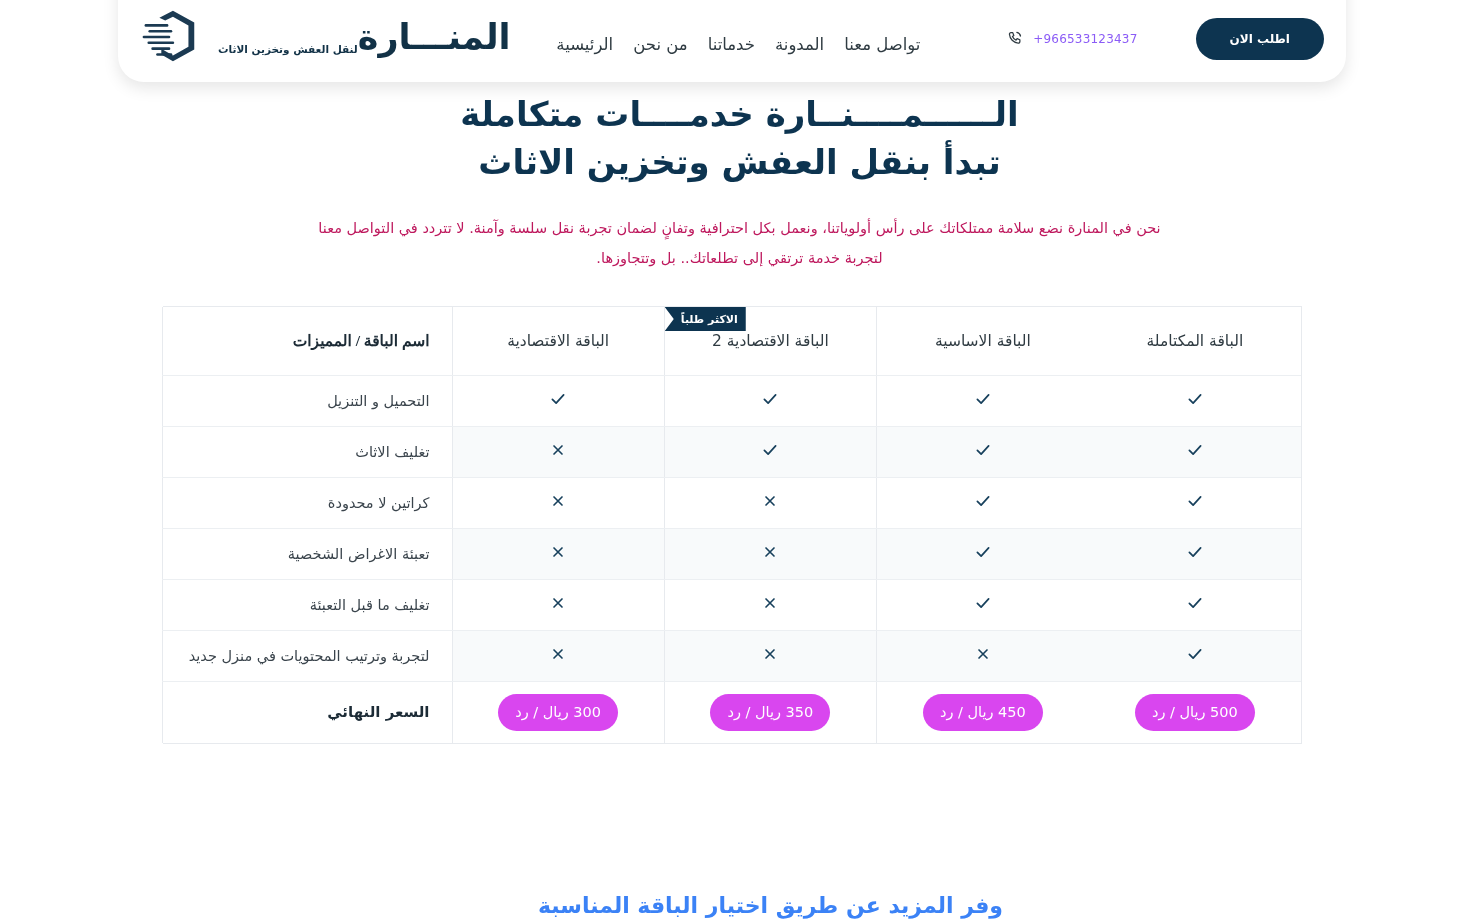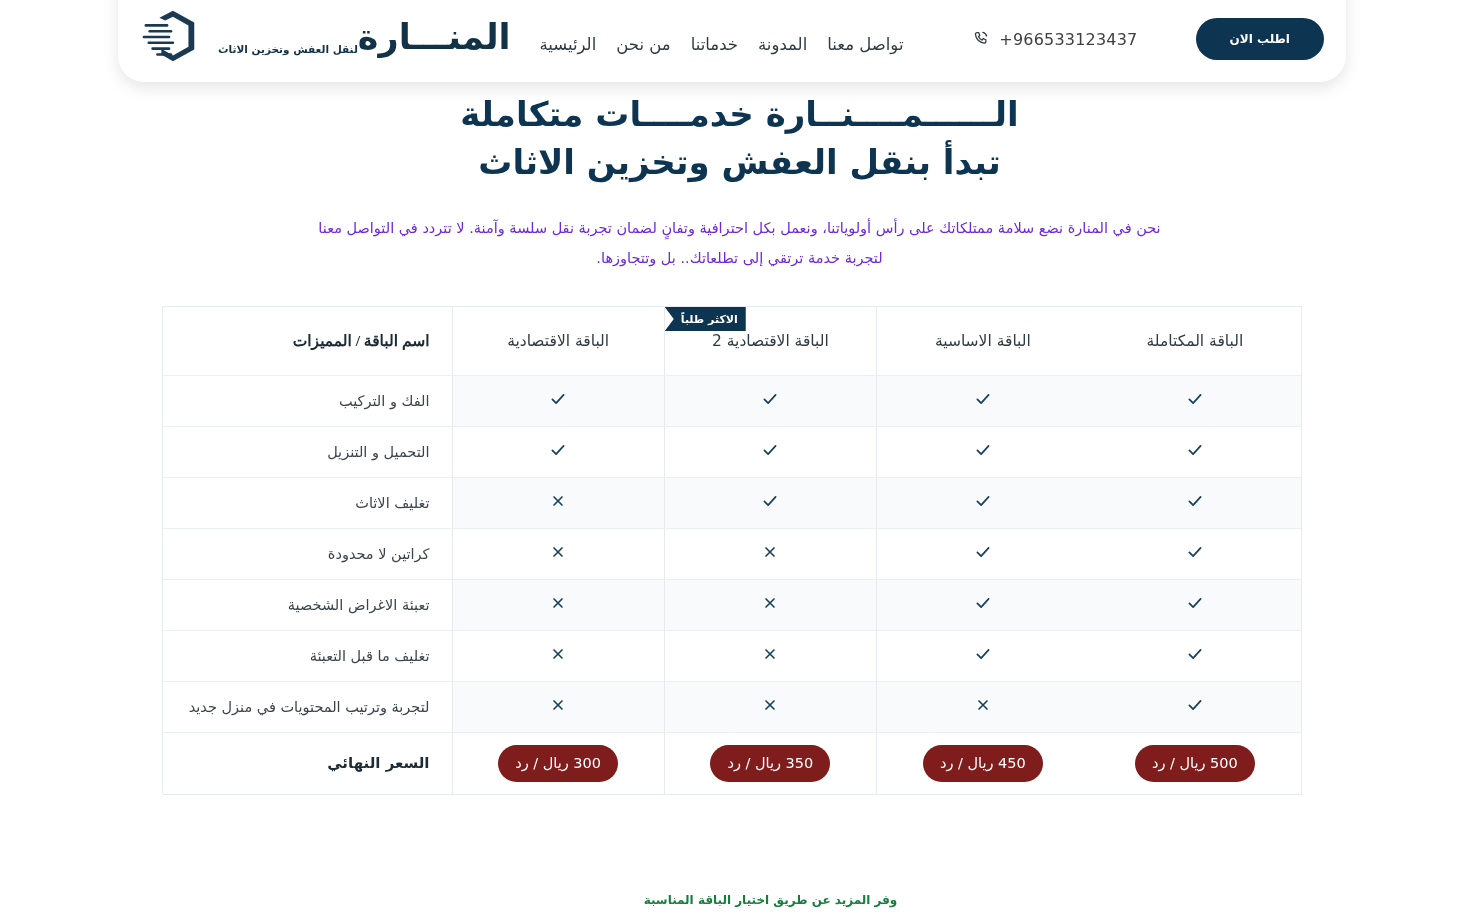--- a/index.html
+++ b/index.html
@@ -105,22 +105,22 @@
     margin-bottom: 10px;
   }
   .phone {
     display: flex;
     flex-direction: row-reverse;
     align-items: center;
     gap: 9px;
     cursor: pointer;
   }
   .phone-num {
-    font-size: 16px;
-    color: #404040;
+    font-size: 12px;
+    color: #8b5cf6;
     direction: ltr;
     letter-spacing: 0.2px;
   }
   .phone-icon { width: 18px; height: 18px; display: block; }
 
   .cta-btn {
     background: #0d3450;
     color: #ffffff;
     border: none;
     border-radius: 999px;
@@ -148,21 +148,21 @@
     font-size: 34px;
     font-weight: 700;
     color: #0d3450;
     line-height: 1.42;
     letter-spacing: 0px;
   }
   .hero-p {
     margin: 26px auto 0;
     width: 850px;
     font-size: 14.5px;
-    color: #6d28d9;
+    color: #be185d;
     line-height: 2.1;
     font-weight: 400;
   }
 
   
   .table-wrap {
     position: absolute;
     left: 163px;
     top: 306px;
     width: 1139px;
@@ -245,42 +245,42 @@
   tr.price-row td { height: 62px; background: #ffffff !important; }
   tr.price-row td.feat {
     font-weight: 700;
     color: #1c2b36;
     font-size: 15px;
   }
   .price-pill {
     display: inline-flex;
     align-items: center;
     justify-content: center;
-    background: #7f1d1d;
+    background: #d946ef;
     color: #ffffff;
     border-radius: 999px;
     height: 37px;
     min-width: 98px;
     padding: 0 17px;
     font-size: 14.5px;
     font-weight: 400;
     cursor: pointer;
     white-space: nowrap;
   }
 
   
   .bottom-note {
     position: absolute;
     left: 0;
     top: 893px;
     width: 1463px;
     text-align: center;
-    font-size: 12px;
-    font-weight: 700;
-    color: #15803d;
+    font-size: 22px;
+    font-weight: 700;
+    color: #3b82f6;
     padding-left: 78px;
   }
 </style>
 </head>
 <body>
 
 <div class="page">
 
   <div class="top-tick"></div>
 
@@ -360,35 +360,20 @@
             <span>الباقة الاقتصادية 2</span>
           </th>
           <th>
             <span>الباقة الاقتصادية</span>
           </th>
           <th class="feat-head">اسم الباقة / المميزات</th>
         </tr>
       </thead>
 
       <tbody>
-          <tr class="alt">
-            <td><span class="mark"><svg viewBox="0 0 24 24" width="18" height="18" fill="none" stroke="#17405c" stroke-width="2.3" stroke-linecap="round" stroke-linejoin="round">
-                  <path d="M4.5 12.5 L9.5 17.5 L19.5 6.5"></path>
-                </svg></span></td>
-            <td><span class="mark"><svg viewBox="0 0 24 24" width="18" height="18" fill="none" stroke="#17405c" stroke-width="2.3" stroke-linecap="round" stroke-linejoin="round">
-                  <path d="M4.5 12.5 L9.5 17.5 L19.5 6.5"></path>
-                </svg></span></td>
-            <td><span class="mark"><svg viewBox="0 0 24 24" width="18" height="18" fill="none" stroke="#17405c" stroke-width="2.3" stroke-linecap="round" stroke-linejoin="round">
-                  <path d="M4.5 12.5 L9.5 17.5 L19.5 6.5"></path>
-                </svg></span></td>
-            <td><span class="mark"><svg viewBox="0 0 24 24" width="18" height="18" fill="none" stroke="#17405c" stroke-width="2.3" stroke-linecap="round" stroke-linejoin="round">
-                  <path d="M4.5 12.5 L9.5 17.5 L19.5 6.5"></path>
-                </svg></span></td>
-            <td class="feat">الفك و التركيب</td>
-          </tr>
           <tr>
             <td><span class="mark"><svg viewBox="0 0 24 24" width="18" height="18" fill="none" stroke="#17405c" stroke-width="2.3" stroke-linecap="round" stroke-linejoin="round">
                   <path d="M4.5 12.5 L9.5 17.5 L19.5 6.5"></path>
                 </svg></span></td>
             <td><span class="mark"><svg viewBox="0 0 24 24" width="18" height="18" fill="none" stroke="#17405c" stroke-width="2.3" stroke-linecap="round" stroke-linejoin="round">
                   <path d="M4.5 12.5 L9.5 17.5 L19.5 6.5"></path>
                 </svg></span></td>
             <td><span class="mark"><svg viewBox="0 0 24 24" width="18" height="18" fill="none" stroke="#17405c" stroke-width="2.3" stroke-linecap="round" stroke-linejoin="round">
                   <path d="M4.5 12.5 L9.5 17.5 L19.5 6.5"></path>
                 </svg></span></td>

